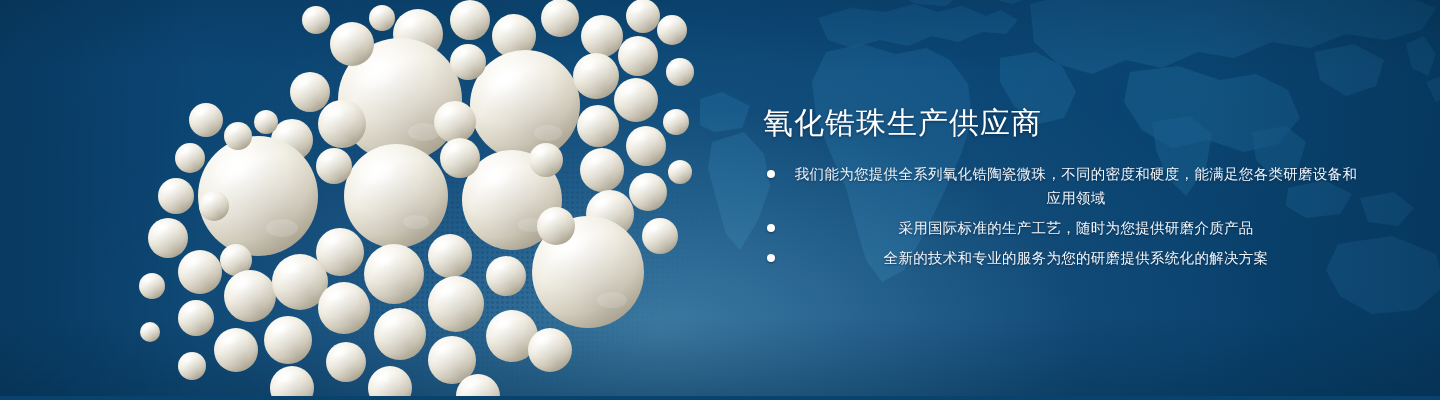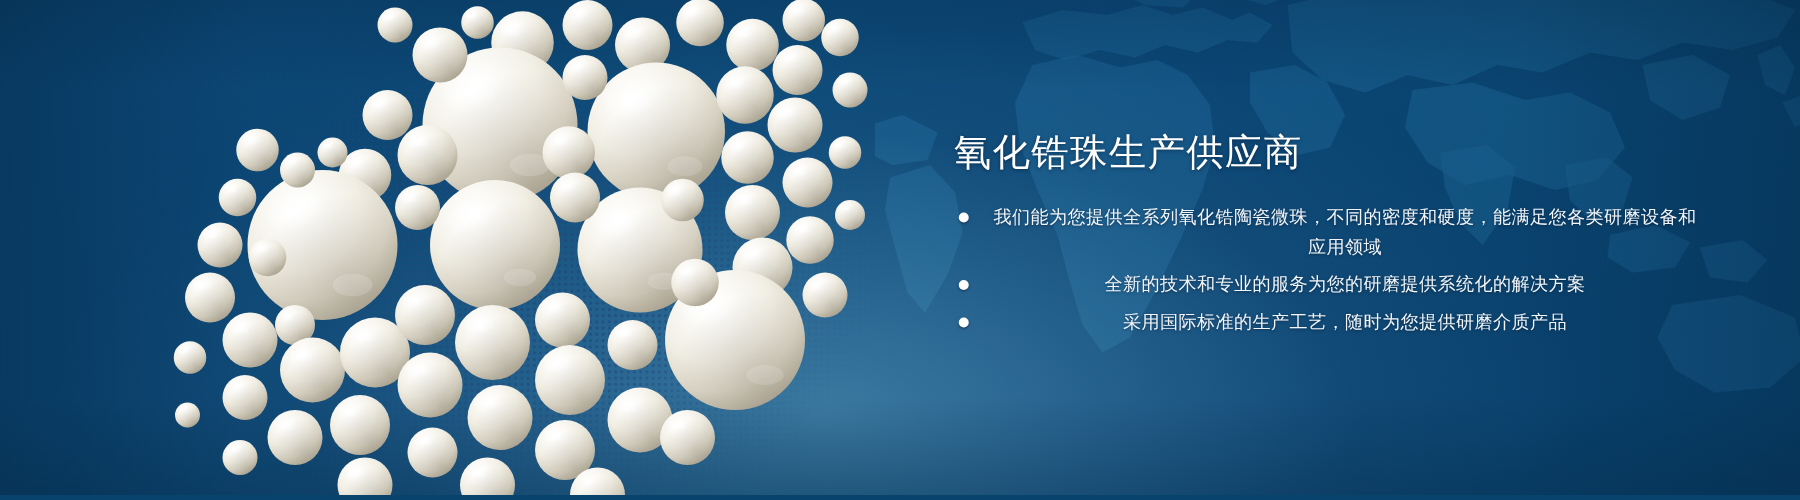--- a/index.html
+++ b/index.html
@@ -501,22 +501,22 @@
   <div class="copy">
     <h1 class="headline">氧化锆珠生产供应商</h1>
 
     <ul class="bullets">
       <li class="bullet">
         <span class="dot"></span>
         <span>我们能为您提供全系列氧化锆陶瓷微珠，不同的密度和硬度，能满足您各类研磨设备和应用领域</span>
       </li>
       <li class="bullet">
         <span class="dot"></span>
-        <span>全新的技术和专业的服务为您的研磨提供系统化的解决方案</span>
+        <span>采用国际标准的生产工艺，随时为您提供研磨介质产品</span>
       </li>
       <li class="bullet">
         <span class="dot"></span>
-        <span>采用国际标准的生产工艺，随时为您提供研磨介质产品</span>
+        <span>全新的技术和专业的服务为您的研磨提供系统化的解决方案</span>
       </li>
     </ul>
   </div>
 
 </div>
 
 </body></html>

